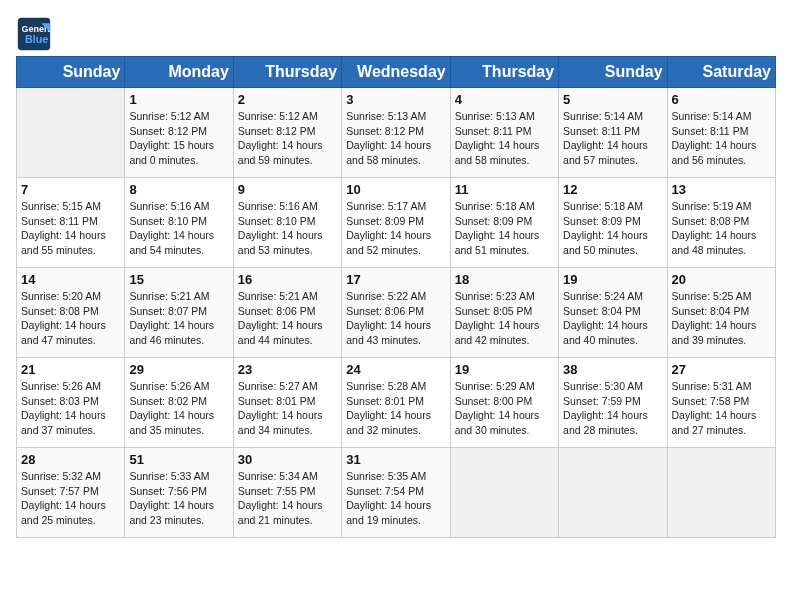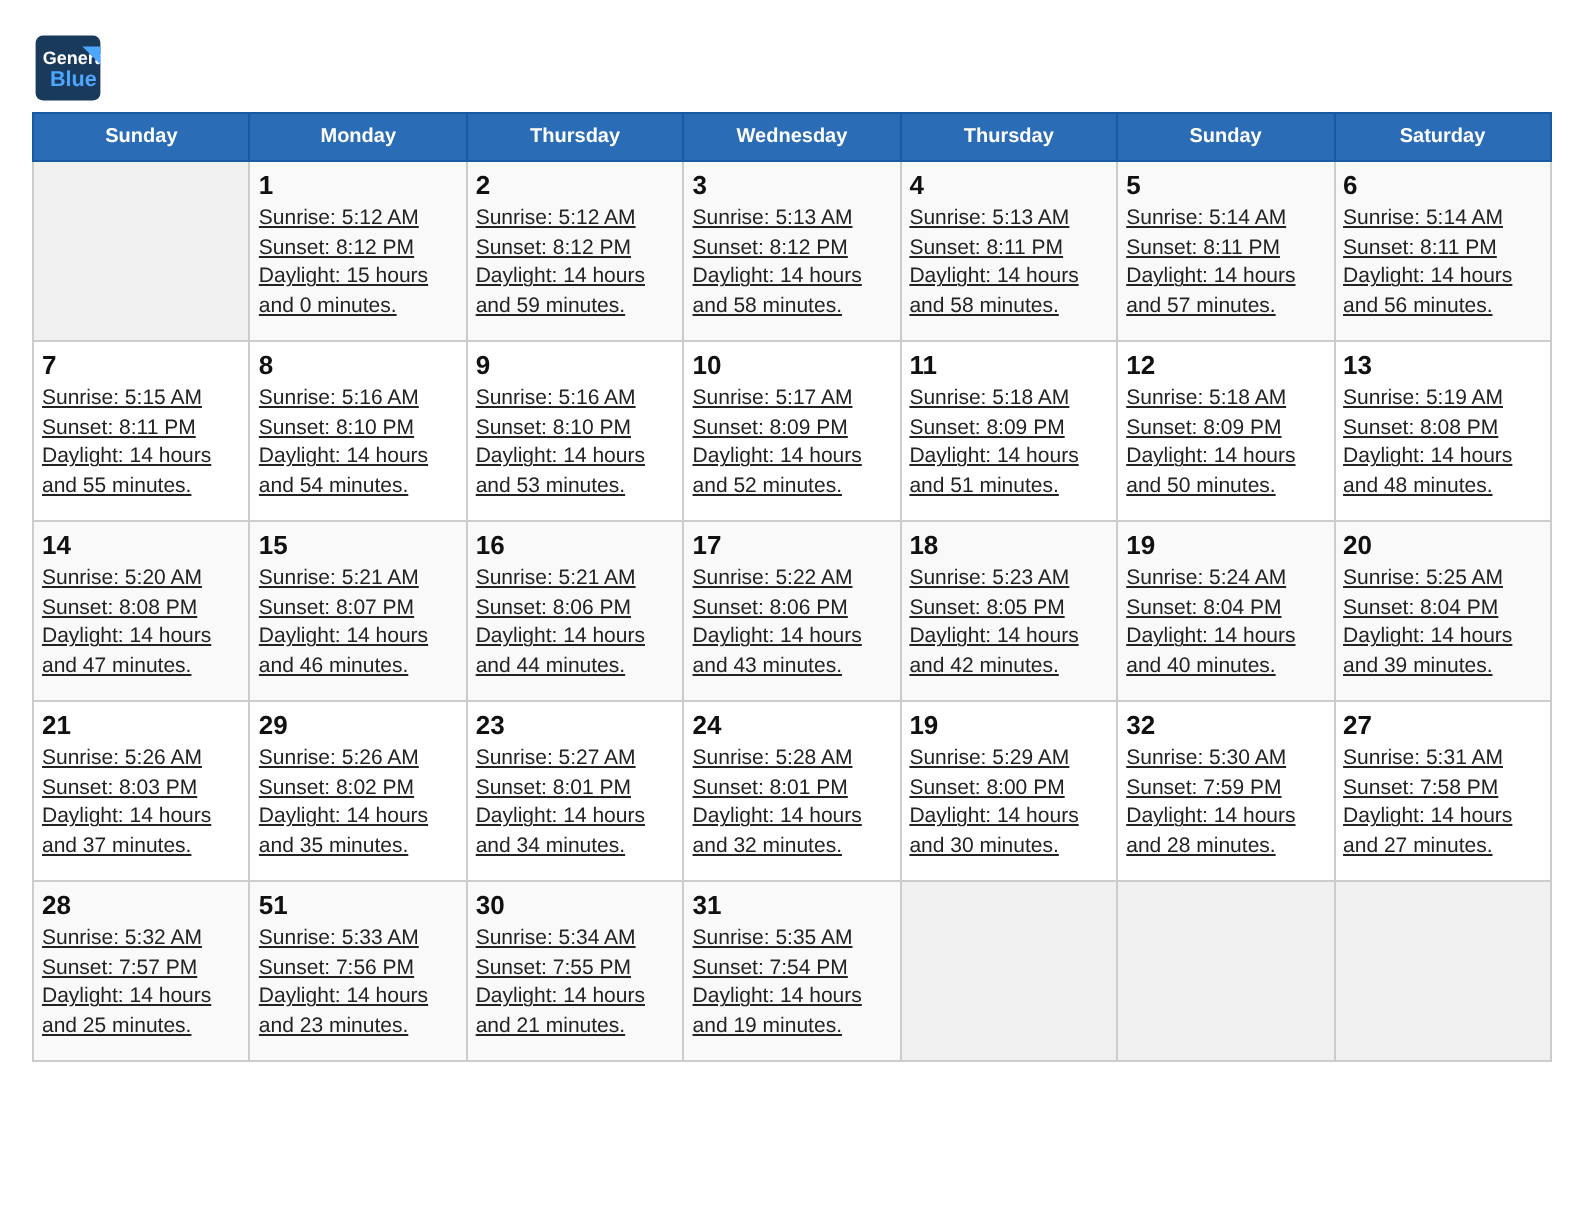--- a/index.html
+++ b/index.html
@@ -41,22 +41,22 @@
     table {
       width: 100%;
       border-collapse: collapse;
       table-layout: fixed;
       font-size: 11px;
     }
     thead tr th {
       background: #2a6cb5;
       color: #fff;
       padding: 6px 4px;
-      text-align: center;
-      font-size: 10px;
+      text-align: right;
+      font-size: 16px;
       font-weight: bold;
       border: 1px solid #1a5aa0;
     }
     tbody tr td {
       border: 1px solid #ccc;
       vertical-align: top;
       padding: 4px;
       height: 90px;
       background: #fff;
     }
@@ -67,21 +67,20 @@
       font-weight: bold;
       font-size: 13px;
       color: #111;
       display: block;
       margin-bottom: 2px;
     }
     .day-info {
       color: #222;
       font-size: 10.5px;
       line-height: 1.4;
-      text-decoration: underline;
     }
     .empty { background: #f0f0f0 !important; }
   </style>
 </head>
 <body>
 
 <div class="header">
   <div class="logo">
     <svg class="logo-icon" viewBox="0 0 40 40">
       <rect x="2" y="2" width="36" height="36" rx="4" fill="#1a3a5c"></rect>
@@ -215,21 +214,21 @@
         </td>
         <td>
           <span class="day-num">24</span>
           <div class="day-info">Sunrise: 5:28 AM<br>Sunset: 8:01 PM<br>Daylight: 14 hours<br>and 32 minutes.</div>
         </td>
         <td>
           <span class="day-num">19</span>
           <div class="day-info">Sunrise: 5:29 AM<br>Sunset: 8:00 PM<br>Daylight: 14 hours<br>and 30 minutes.</div>
         </td>
         <td>
-          <span class="day-num">32</span>
+          <span class="day-num">38</span>
           <div class="day-info">Sunrise: 5:30 AM<br>Sunset: 7:59 PM<br>Daylight: 14 hours<br>and 28 minutes.</div>
         </td>
         <td>
           <span class="day-num">27</span>
           <div class="day-info">Sunrise: 5:31 AM<br>Sunset: 7:58 PM<br>Daylight: 14 hours<br>and 27 minutes.</div>
         </td>
       </tr>
       <tr>
         <td>
           <span class="day-num">28</span>

